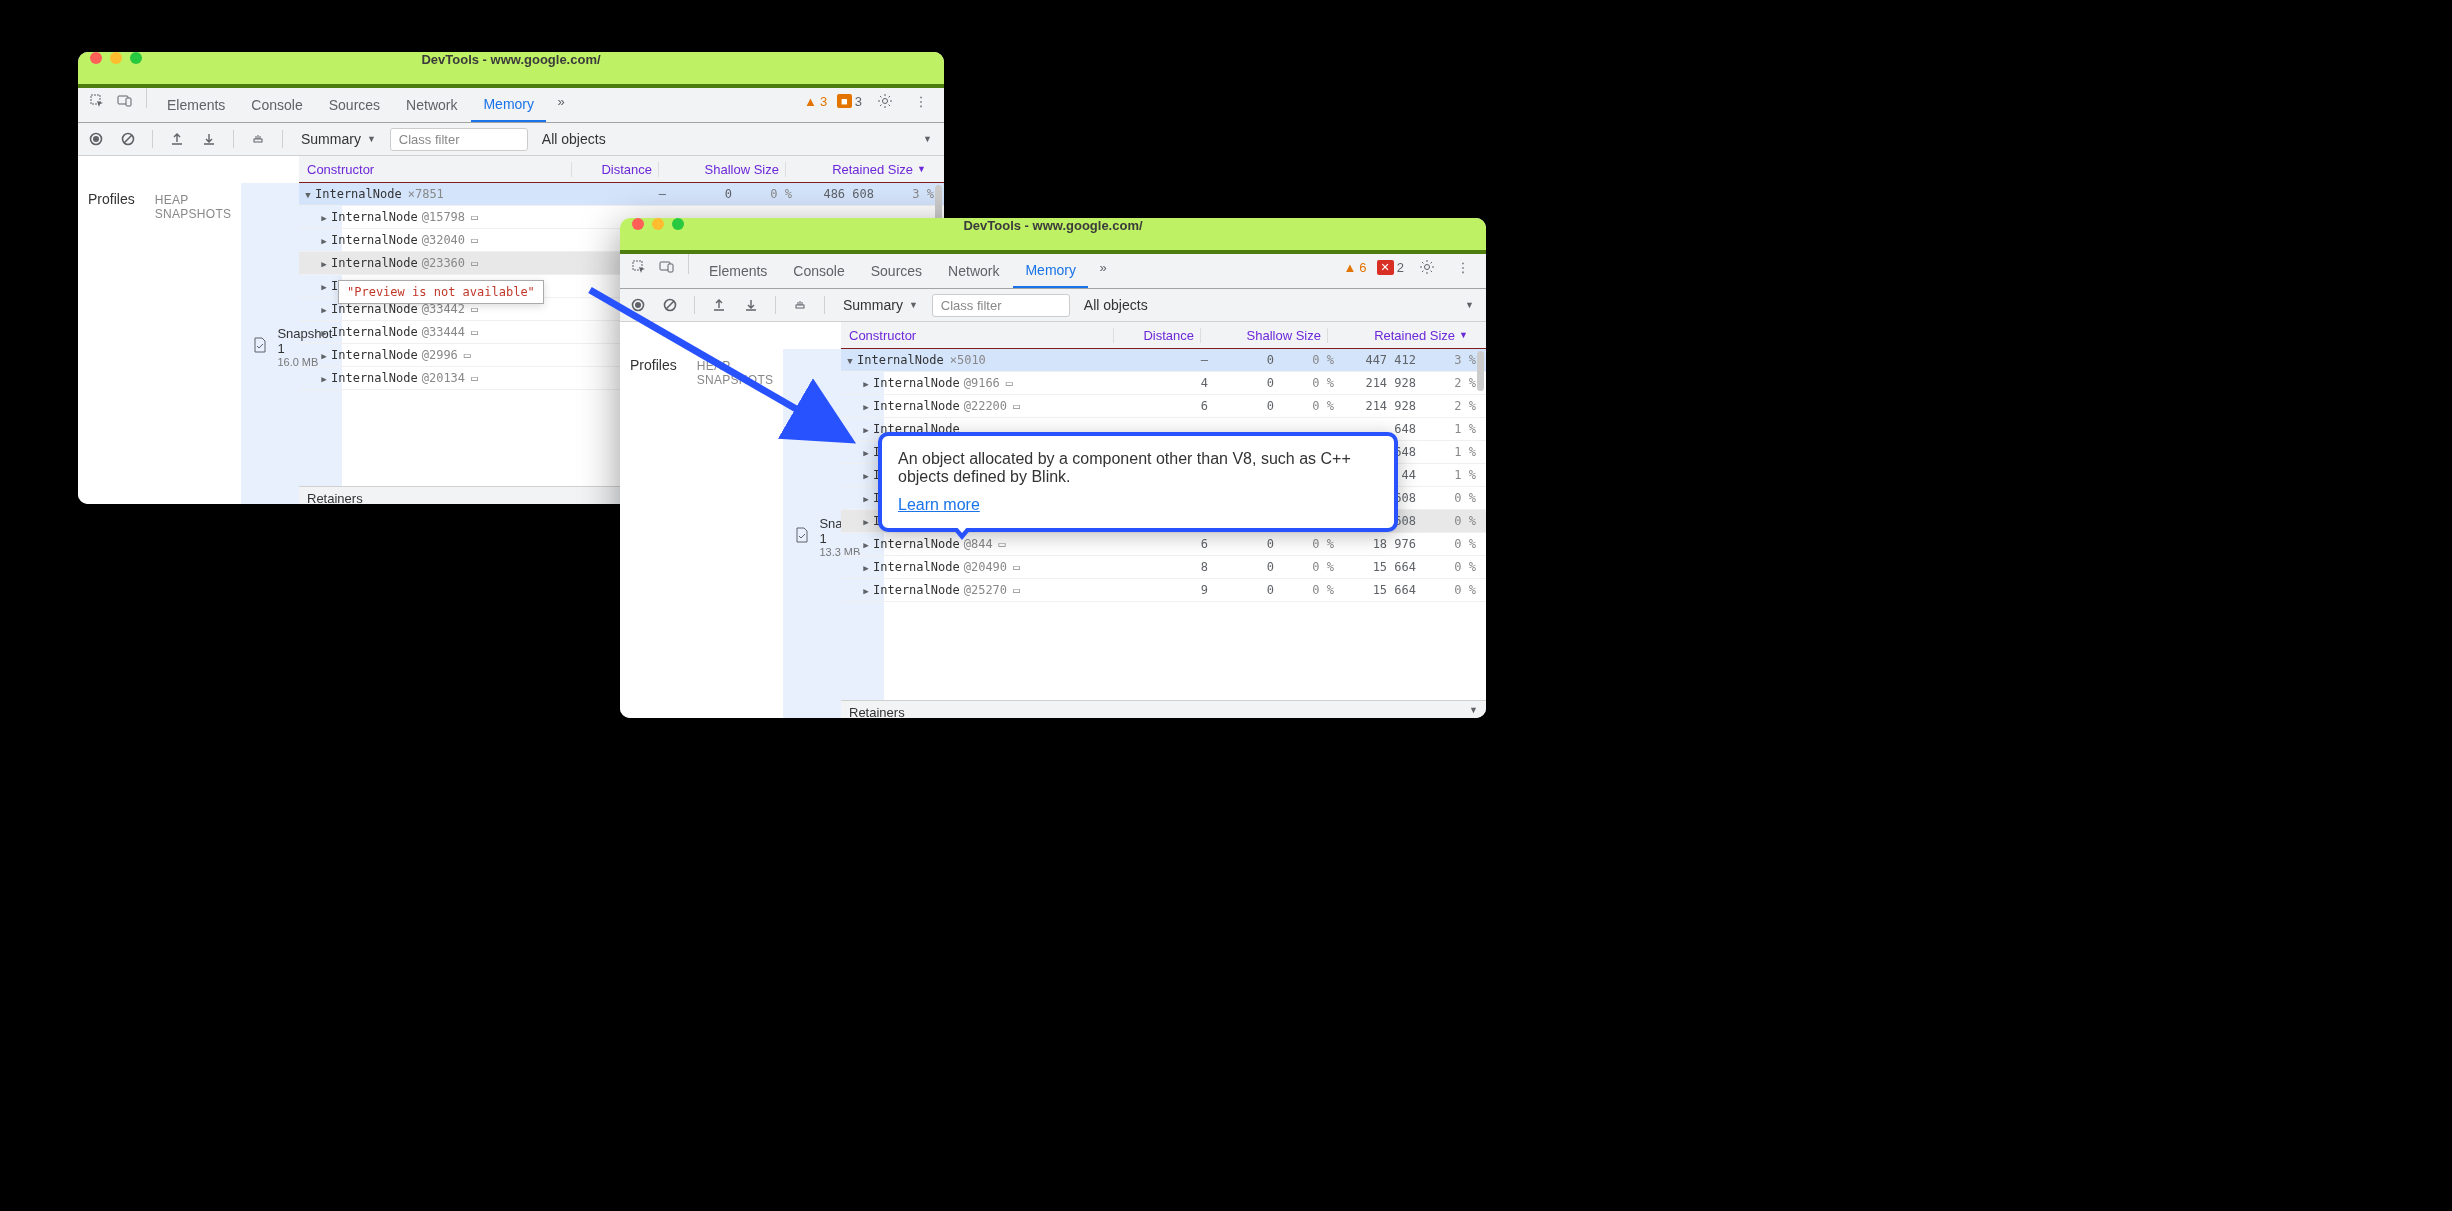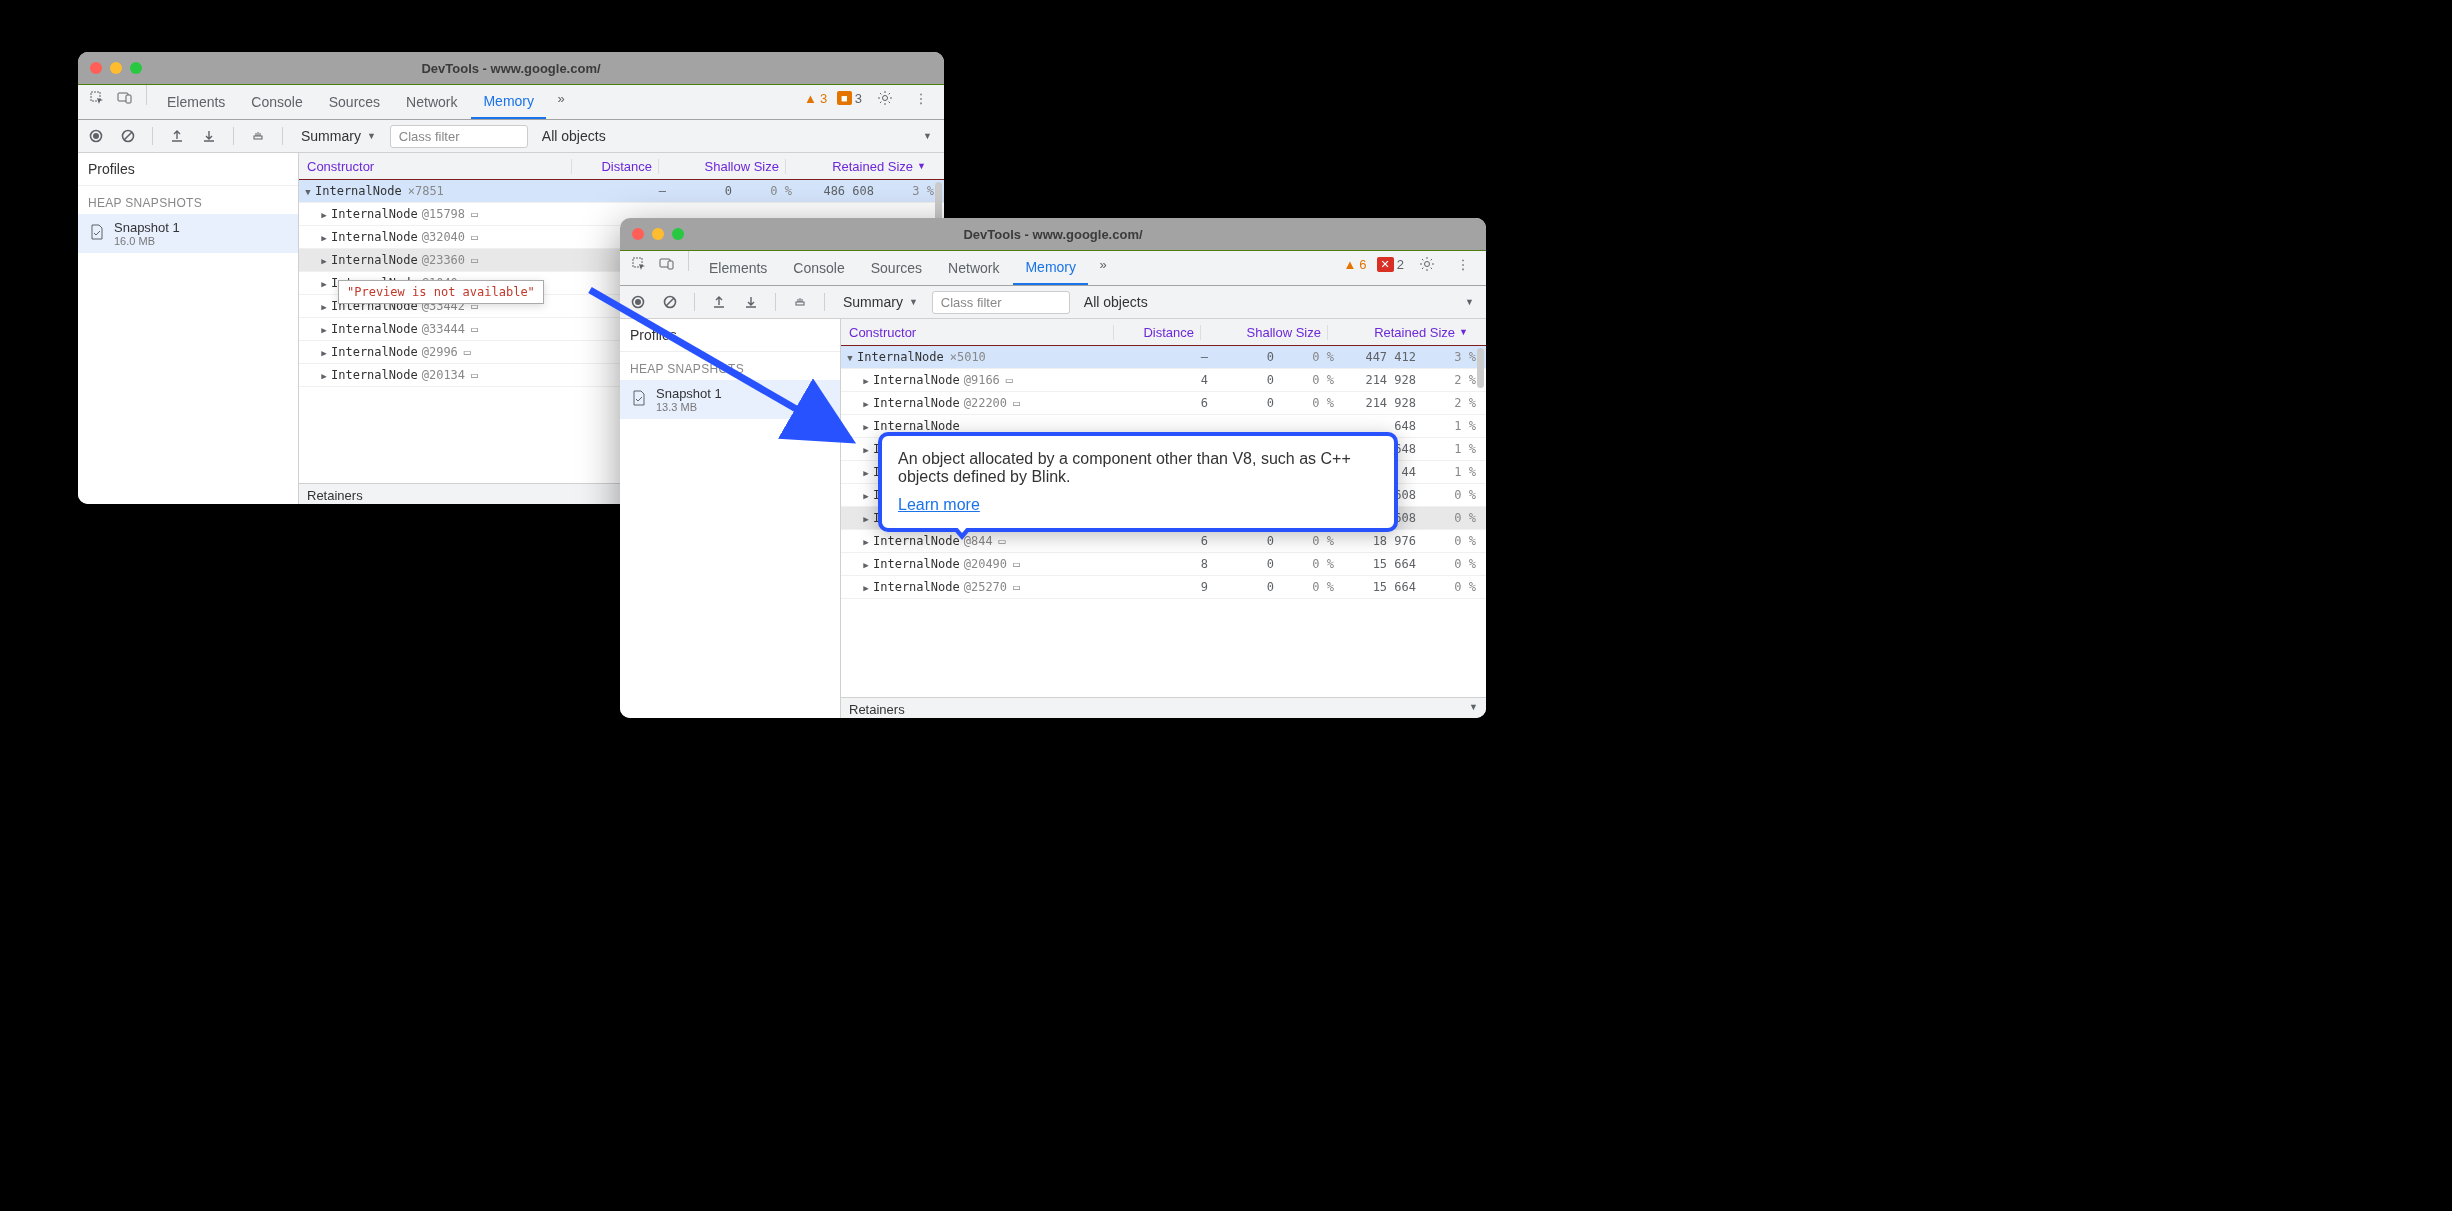--- a/index.html
+++ b/index.html
@@ -16,24 +16,23 @@
   }
   .window {
     position: absolute;
     background: #fff;
     border-radius: 10px;
     box-shadow: 0 10px 40px rgba(0,0,0,0.4);
     overflow: hidden;
   }
   .titlebar {
     display: flex;
-    align-items: center;
     height: 32px;
-    background: #a3a3a3;
-    border-bottom: 1px solid #4d7c0f;
+    background: #bef264;
+    border-bottom: 4px solid #4d7c0f;
     position: relative;
   }
   .traffic-lights {
     display: flex;
     gap: 8px;
     padding-left: 12px;
   }
   .dot { width: 12px; height: 12px; border-radius: 50%; }
   .red { background: #ff5f57; }
   .yellow { background: #febc2e; }
@@ -115,21 +114,22 @@
   .all-objects { font-size:14px; color:#333; margin-left:6px; }
   .body-split {
     display: flex;
     height: calc(100% - 98px);
   }
   .sidebar {
     width: 220px;
     border-right: 1px solid #d0d0d0;
     background: #fff;
     display:flex;
-    flex-direction:column;
+    flex-direction:row;
+    margin-top:27px;
   }
   .sidebar-head {
     padding: 8px 10px;
     font-size: 14px;
     color: #333;
     border-bottom: 1px solid #eee;
   }
   .sidebar-section { padding: 10px 10px 4px; font-size: 12px; color: #888; letter-spacing: .3px; }
   .snap-item {
     display:flex; align-items:center; gap:8px;

